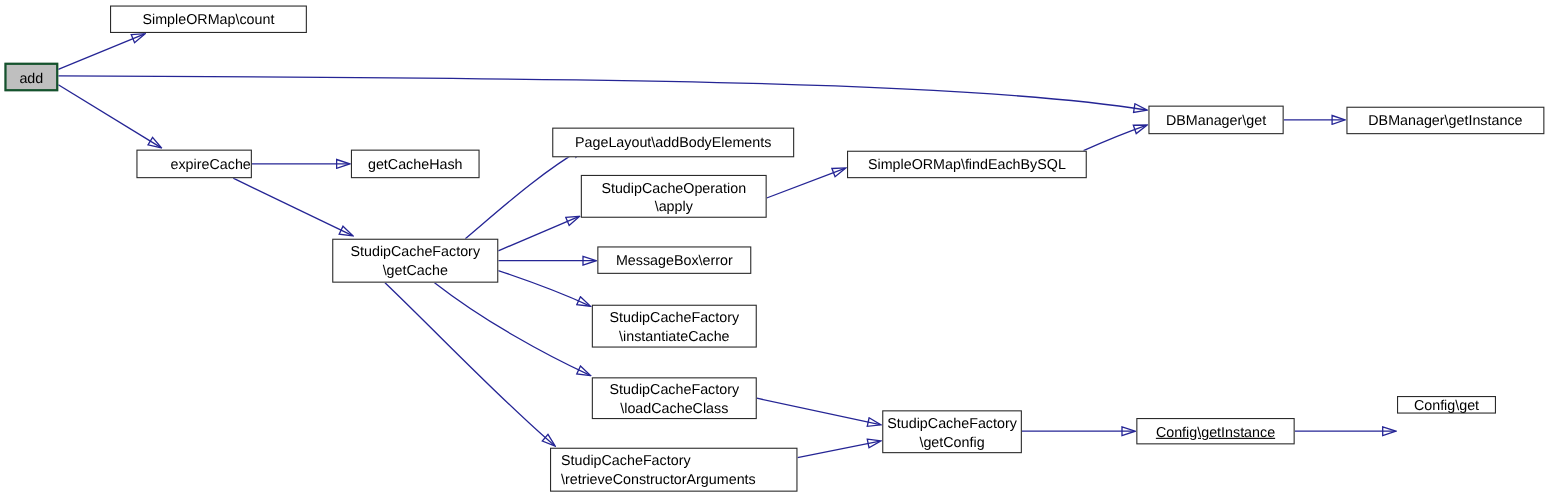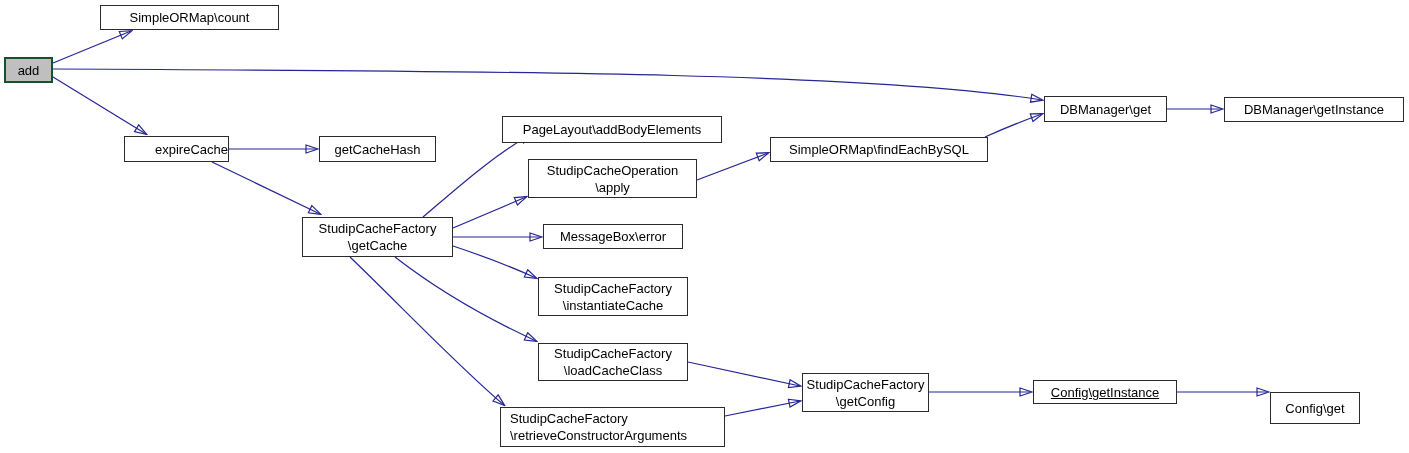--- a/index.html
+++ b/index.html
@@ -143,17 +143,17 @@
 
   <div class="node" style="left:802px; top:373px; width:127px; height:39px;">
     <span class="node-label">StudipCacheFactory
 \getConfig</span>
   </div>
 
   <div class="node" style="left:1033px; top:380px; width:144px; height:24px;text-decoration:underline;">
     <span class="node-label">Config\getInstance</span>
   </div>
 
-  <div class="node" style="left:1270px; top:392px; width:90px; height:32px;">
+  <div class="node" style="left:1270px; top:360px; width:90px; height:16px;">
     <span class="node-label">Config\get</span>
   </div>
 
 </div>
 
 </body></html>

